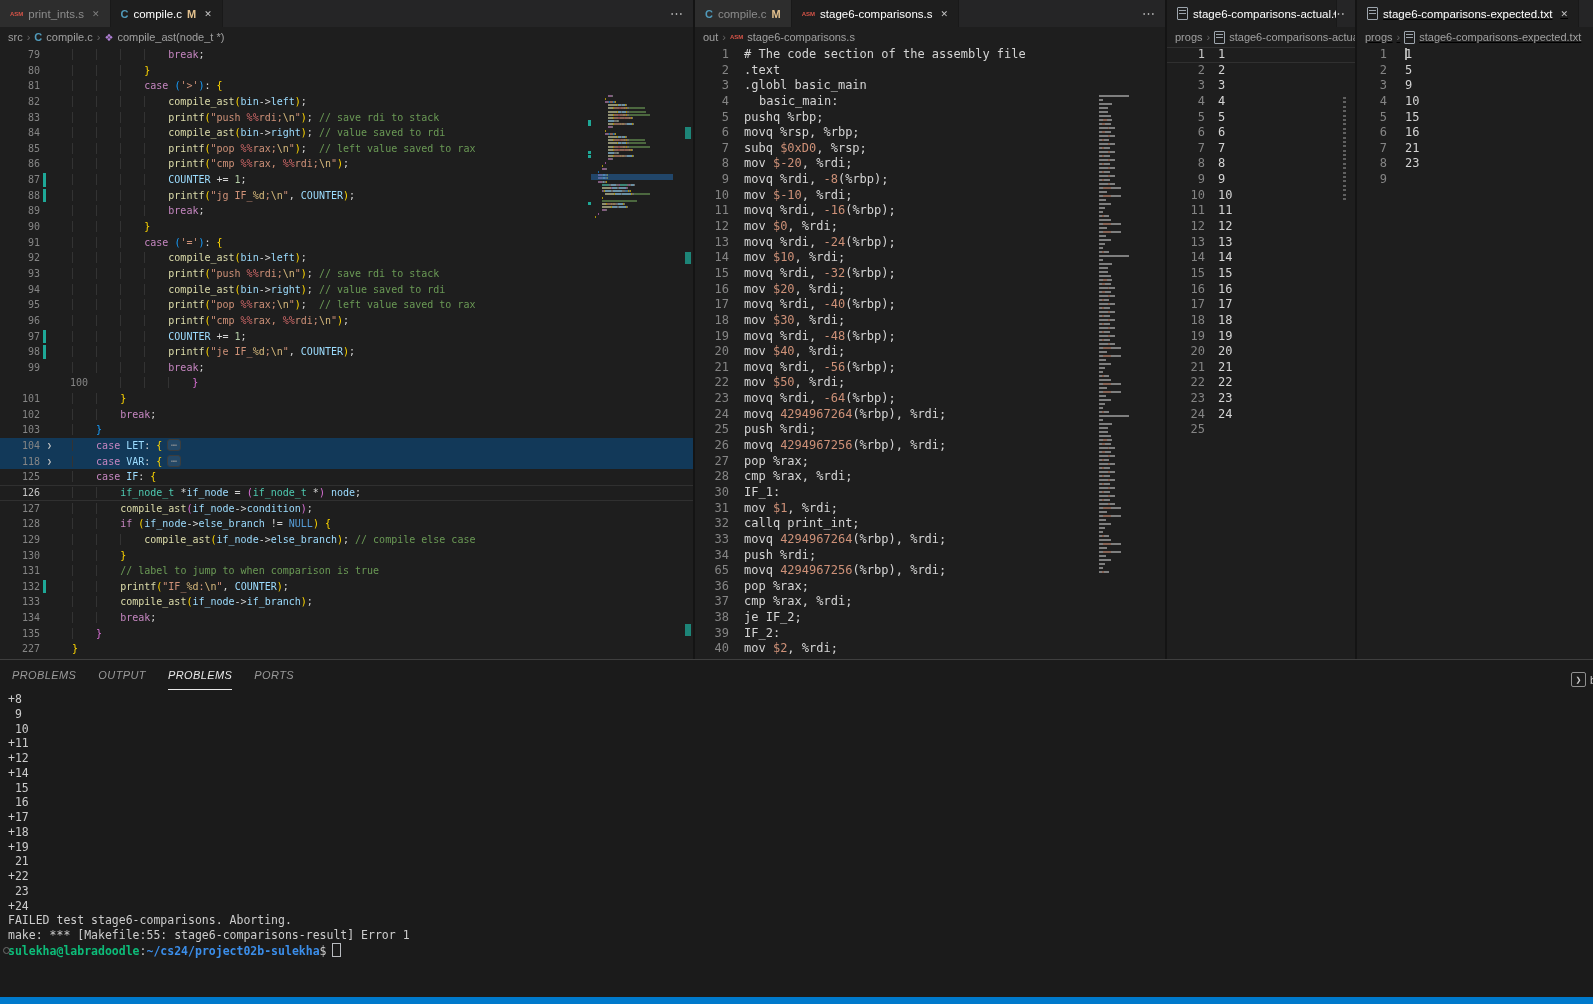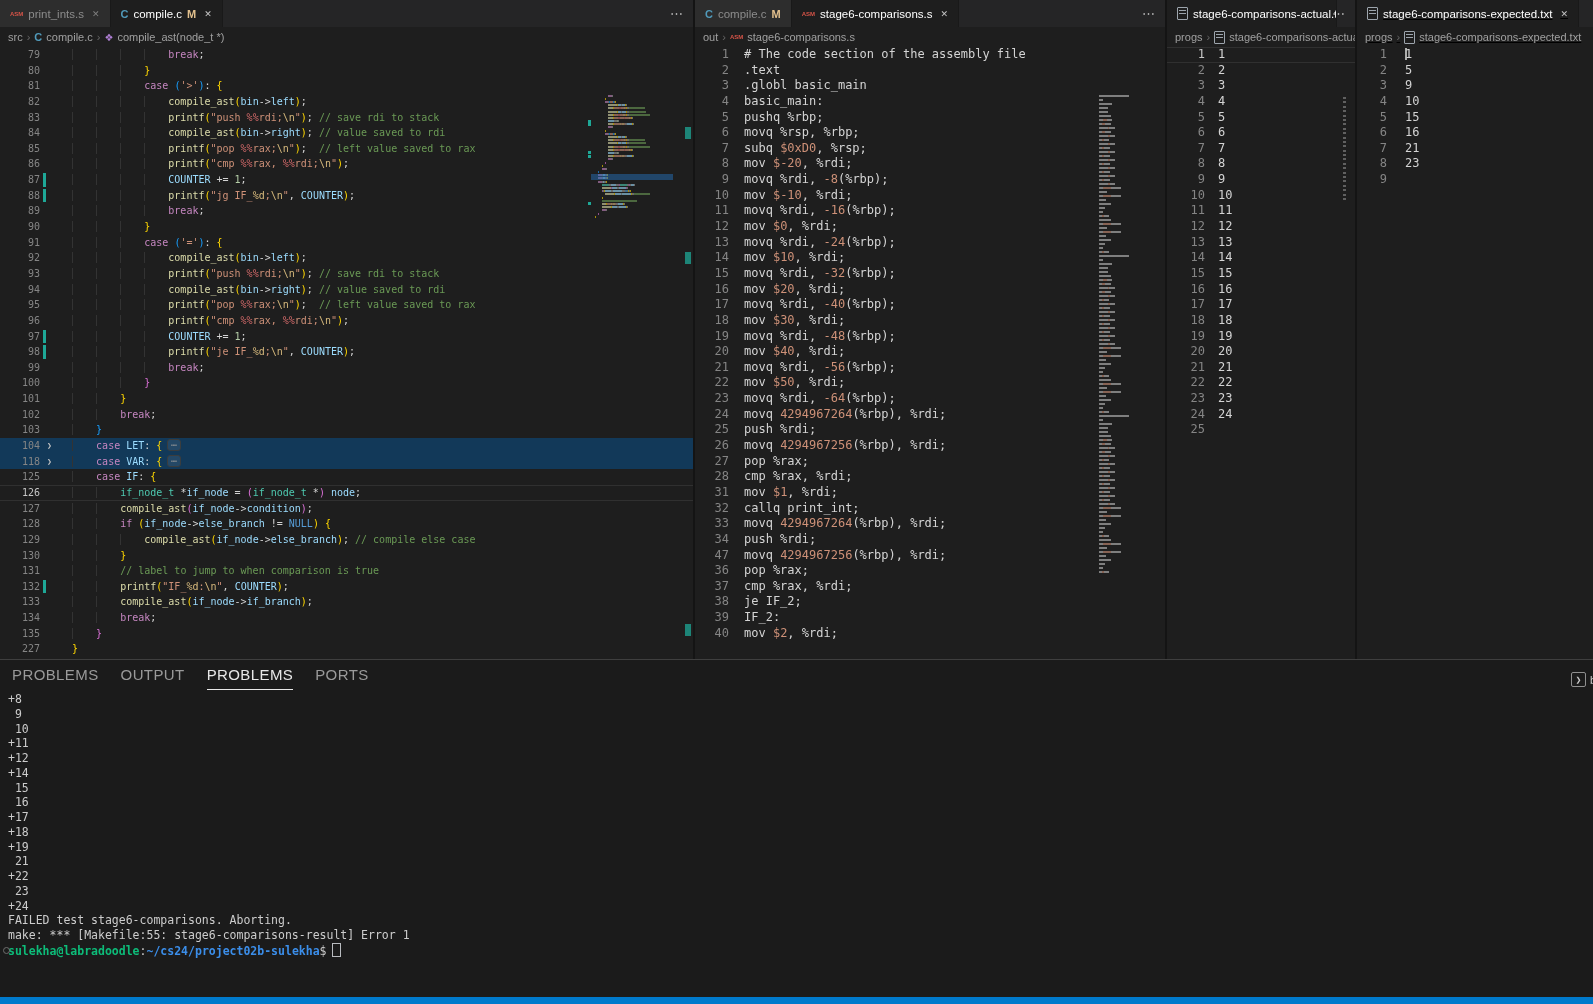--- a/index.html
+++ b/index.html
@@ -53,21 +53,21 @@
   .mrow i{height:2px;display:block;opacity:.6;flex:none;}
   .mrow.mhl::after{content:"";position:absolute;left:-4px;right:-8px;top:0;bottom:0;background:rgba(38,119,200,.45);}
   .mtick{position:absolute;left:-7px;top:0;width:3px;height:3px;background:#1ea897;}
   .ruler{position:absolute;right:0;top:0;bottom:0;width:10px;}
   .rtick{position:absolute;right:2px;width:6px;height:12px;background:rgba(30,168,151,.75);}
   .mini3{position:absolute;right:9px;top:50px;display:flex;flex-direction:column;gap:2.4px;}
   .mini3 div{width:3px;height:2px;background:#606060;}
   
   .panel{position:relative;height:338px;background:#1b1b1b;border-top:1px solid #3f3f3f;box-sizing:border-box;}
   .ptabs{display:flex;align-items:center;height:30px;padding-left:12px;}
-  .ptab{margin-right:22px;font-size:15px;letter-spacing:.4px;color:#9a9a9a;height:100%;display:flex;align-items:center;border-bottom:1px solid transparent;cursor:pointer;box-sizing:border-box;}
+  .ptab{margin-right:22px;font-size:11px;letter-spacing:.4px;color:#9a9a9a;height:100%;display:flex;align-items:center;border-bottom:1px solid transparent;cursor:pointer;box-sizing:border-box;font-style:italic;}
   .ptab.act{color:#e7e7e7;border-bottom-color:#e7e7e7;}
   .pright{position:absolute;left:1571px;top:12px;display:flex;align-items:center;color:#cccccc;font-size:11px;width:40px;overflow:hidden;cursor:pointer;}
   .pright .ic{width:13px;height:13px;border:1px solid #8f8f8f;border-radius:2px;display:flex;align-items:center;justify-content:center;font-size:7px;margin-right:4px;flex:none;}
   .term{position:absolute;top:32px;left:0;right:0;bottom:0;overflow:hidden;}
   .trow{padding-left:8px;height:14.75px;line-height:14.75px;white-space:pre;color:#cccccc;font-family:"DejaVu Sans Mono",monospace;font-size:11.5px;position:relative;}
   .tu{color:#0dbc79;font-weight:bold;} .tp{color:#3b8eea;font-weight:bold;}
   .tc{display:inline-block;width:7px;height:12px;border:1px solid #b9bcc0;margin-left:5px;vertical-align:-2px;}
   .tdot{position:absolute;left:3px;top:4px;width:5px;height:5px;border:1px solid #6f6f6f;border-radius:50%;}
   .statusbar{height:8px;background:#007acc;}
 </style>
@@ -115,21 +115,21 @@
           <div class="row"><span class="ln" style="width: 40px;">90</span><span class="gut" style="width: 24px;"></span><span class="txt" style="padding-left: 8px;"><span class="tk-ws">            </span><span class="tk-b1">}</span></span></div>
           <div class="row"><span class="ln" style="width: 40px;">91</span><span class="gut" style="width: 24px;"></span><span class="txt" style="padding-left: 8px;"><span class="tk-ws">            </span><span class="tk-kw">case</span><span class="tk-pu"> </span><span class="tk-b3">(</span><span class="tk-str">'='</span><span class="tk-b3">)</span><span class="tk-pu">: </span><span class="tk-b1">{</span></span></div>
           <div class="row"><span class="ln" style="width: 40px;">92</span><span class="gut" style="width: 24px;"></span><span class="txt" style="padding-left: 8px;"><span class="tk-ws">                </span><span class="tk-fn">compile_ast</span><span class="tk-b1">(</span><span class="tk-var">bin</span><span class="tk-pu">-&gt;</span><span class="tk-var">left</span><span class="tk-b1">)</span><span class="tk-pu">;</span></span></div>
           <div class="row"><span class="ln" style="width: 40px;">93</span><span class="gut" style="width: 24px;"></span><span class="txt" style="padding-left: 8px;"><span class="tk-ws">                </span><span class="tk-fn">printf</span><span class="tk-b1">(</span><span class="tk-str">"push </span><span class="tk-fmt">%%</span><span class="tk-str">rdi;</span><span class="tk-esc">\n</span><span class="tk-str">"</span><span class="tk-b1">)</span><span class="tk-pu">; </span><span class="tk-cmt">// save rdi to stack</span></span></div>
           <div class="row"><span class="ln" style="width: 40px;">94</span><span class="gut" style="width: 24px;"></span><span class="txt" style="padding-left: 8px;"><span class="tk-ws">                </span><span class="tk-fn">compile_ast</span><span class="tk-b1">(</span><span class="tk-var">bin</span><span class="tk-pu">-&gt;</span><span class="tk-var">right</span><span class="tk-b1">)</span><span class="tk-pu">; </span><span class="tk-cmt">// value saved to rdi</span></span></div>
           <div class="row"><span class="ln" style="width: 40px;">95</span><span class="gut" style="width: 24px;"></span><span class="txt" style="padding-left: 8px;"><span class="tk-ws">                </span><span class="tk-fn">printf</span><span class="tk-b1">(</span><span class="tk-str">"pop </span><span class="tk-fmt">%%</span><span class="tk-str">rax;</span><span class="tk-esc">\n</span><span class="tk-str">"</span><span class="tk-b1">)</span><span class="tk-pu">;  </span><span class="tk-cmt">// left value saved to rax</span></span></div>
           <div class="row"><span class="ln" style="width: 40px;">96</span><span class="gut" style="width: 24px;"></span><span class="txt" style="padding-left: 8px;"><span class="tk-ws">                </span><span class="tk-fn">printf</span><span class="tk-b1">(</span><span class="tk-str">"cmp </span><span class="tk-fmt">%%</span><span class="tk-str">rax, </span><span class="tk-fmt">%%</span><span class="tk-str">rdi;</span><span class="tk-esc">\n</span><span class="tk-str">"</span><span class="tk-b1">)</span><span class="tk-pu">;</span></span></div>
           <div class="row"><span class="ln" style="width: 40px;">97</span><span class="gut" style="width: 24px;"><div class="mk"></div></span><span class="txt" style="padding-left: 8px;"><span class="tk-ws">                </span><span class="tk-var">COUNTER</span><span class="tk-pu"> += </span><span class="tk-num">1</span><span class="tk-pu">;</span></span></div>
           <div class="row"><span class="ln" style="width: 40px;">98</span><span class="gut" style="width: 24px;"><div class="mk"></div></span><span class="txt" style="padding-left: 8px;"><span class="tk-ws">                </span><span class="tk-fn">printf</span><span class="tk-b1">(</span><span class="tk-str">"je IF_</span><span class="tk-esc">%d</span><span class="tk-str">;</span><span class="tk-esc">\n</span><span class="tk-str">"</span><span class="tk-pu">, </span><span class="tk-var">COUNTER</span><span class="tk-b1">)</span><span class="tk-pu">;</span></span></div>
           <div class="row"><span class="ln" style="width: 40px;">99</span><span class="gut" style="width: 24px;"></span><span class="txt" style="padding-left: 8px;"><span class="tk-ws">                </span><span class="tk-kw">break</span><span class="tk-pu">;</span></span></div>
-          <div class="row"><span class="ln" style="width: 40px;">100</span><span class="gut" style="width: 24px;"></span><span class="txt" style="padding-left: 8px;"><span class="tk-ws">            </span><span class="tk-b2">}</span></span></div>
+          <div class="row"><span class="ln" style="width: 40px; margin-left: 48px;">100</span><span class="gut" style="width: 24px;"></span><span class="txt" style="padding-left: 8px;"><span class="tk-ws">            </span><span class="tk-b2">}</span></span></div>
           <div class="row"><span class="ln" style="width: 40px;">101</span><span class="gut" style="width: 24px;"></span><span class="txt" style="padding-left: 8px;"><span class="tk-ws">        </span><span class="tk-b1">}</span></span></div>
           <div class="row"><span class="ln" style="width: 40px;">102</span><span class="gut" style="width: 24px;"></span><span class="txt" style="padding-left: 8px;"><span class="tk-ws">        </span><span class="tk-kw">break</span><span class="tk-pu">;</span></span></div>
           <div class="row"><span class="ln" style="width: 40px;">103</span><span class="gut" style="width: 24px;"></span><span class="txt" style="padding-left: 8px;"><span class="tk-ws">    </span><span class="tk-b3">}</span></span></div>
           <div class="row hl"><span class="ln" style="width: 40px;">104</span><span class="gut" style="width: 24px;"><span class="fd">❯</span></span><span class="txt" style="padding-left: 8px;"><span class="tk-ws">    </span><span class="tk-kw">case</span><span class="tk-pu"> </span><span class="tk-cn">LET</span><span class="tk-pu">: </span><span class="tk-b1">{</span><span class="fb">⋯</span></span></div>
           <div class="row hl"><span class="ln" style="width: 40px;">118</span><span class="gut" style="width: 24px;"><span class="fd">❯</span></span><span class="txt" style="padding-left: 8px;"><span class="tk-ws">    </span><span class="tk-kw">case</span><span class="tk-pu"> </span><span class="tk-cn">VAR</span><span class="tk-pu">: </span><span class="tk-b1">{</span><span class="fb">⋯</span></span></div>
           <div class="row"><span class="ln" style="width: 40px;">125</span><span class="gut" style="width: 24px;"></span><span class="txt" style="padding-left: 8px;"><span class="tk-ws">    </span><span class="tk-kw">case</span><span class="tk-pu"> </span><span class="tk-cn">IF</span><span class="tk-pu">: </span><span class="tk-b1">{</span></span></div>
           <div class="row cur"><span class="ln" style="width: 40px;">126</span><span class="gut" style="width: 24px;"></span><span class="txt" style="padding-left: 8px;"><span class="tk-ws">        </span><span class="tk-ty">if_node_t</span><span class="tk-pu"> *</span><span class="tk-var">if_node</span><span class="tk-pu"> = </span><span class="tk-b2">(</span><span class="tk-ty">if_node_t</span><span class="tk-pu"> *</span><span class="tk-b2">)</span><span class="tk-pu"> </span><span class="tk-var">node</span><span class="tk-pu">;</span></span></div>
           <div class="row"><span class="ln" style="width: 40px;">127</span><span class="gut" style="width: 24px;"></span><span class="txt" style="padding-left: 8px;"><span class="tk-ws">        </span><span class="tk-fn">compile_ast</span><span class="tk-b2">(</span><span class="tk-var">if_node</span><span class="tk-pu">-&gt;</span><span class="tk-var">condition</span><span class="tk-b2">)</span><span class="tk-pu">;</span></span></div>
           <div class="row"><span class="ln" style="width: 40px;">128</span><span class="gut" style="width: 24px;"></span><span class="txt" style="padding-left: 8px;"><span class="tk-ws">        </span><span class="tk-kw">if</span><span class="tk-pu"> </span><span class="tk-b1">(</span><span class="tk-var">if_node</span><span class="tk-pu">-&gt;</span><span class="tk-var">else_branch</span><span class="tk-pu"> != </span><span class="tk-kc">NULL</span><span class="tk-b1">)</span><span class="tk-pu"> </span><span class="tk-b1">{</span></span></div>
           <div class="row"><span class="ln" style="width: 40px;">129</span><span class="gut" style="width: 24px;"></span><span class="txt" style="padding-left: 8px;"><span class="tk-ws">            </span><span class="tk-fn">compile_ast</span><span class="tk-b1">(</span><span class="tk-var">if_node</span><span class="tk-pu">-&gt;</span><span class="tk-var">else_branch</span><span class="tk-b1">)</span><span class="tk-pu">; </span><span class="tk-cmt">// compile else case</span></span></div>
@@ -512,21 +512,21 @@
         <div class="bc">
           <span>out</span>
           <span class="sep">›</span>
           <span class="ficon ficon-asm bi">ASM</span>
           <span>stage6-comparisons.s</span>
         </div>
         <div class="code f12">
           <div class="row"><span class="ln" style="width: 34px;">1</span><span class="gut" style="width: 8px;"></span><span class="txt" style="padding-left: 7px;"><span class="tk-as"># The code section of the assembly file</span></span></div>
           <div class="row"><span class="ln" style="width: 34px;">2</span><span class="gut" style="width: 8px;"></span><span class="txt" style="padding-left: 7px;"><span class="tk-as">.text</span></span></div>
           <div class="row"><span class="ln" style="width: 34px;">3</span><span class="gut" style="width: 8px;"></span><span class="txt" style="padding-left: 7px;"><span class="tk-as">.globl basic_main</span></span></div>
-          <div class="row"><span class="ln" style="width: 34px;">4</span><span class="gut" style="width: 8px;"></span><span class="txt" style="padding-left: 7px;"><span class="tk-as">basic_main:</span></span></div>
+          <div class="row"><span class="ln" style="width: 34px;">4</span><span class="gut" style="width: 8px;"></span><span class="txt" style="padding-left: 7px; margin-left: 15px;"><span class="tk-as">basic_main:</span></span></div>
           <div class="row"><span class="ln" style="width: 34px;">5</span><span class="gut" style="width: 8px;"></span><span class="txt" style="padding-left: 7px;"><span class="tk-as">pushq %rbp;</span></span></div>
           <div class="row"><span class="ln" style="width: 34px;">6</span><span class="gut" style="width: 8px;"></span><span class="txt" style="padding-left: 7px;"><span class="tk-as">movq %rsp, %rbp;</span></span></div>
           <div class="row"><span class="ln" style="width: 34px;">7</span><span class="gut" style="width: 8px;"></span><span class="txt" style="padding-left: 7px;"><span class="tk-as">subq </span><span class="tk-num2">$0xD0</span><span class="tk-as">, %rsp;</span></span></div>
           <div class="row"><span class="ln" style="width: 34px;">8</span><span class="gut" style="width: 8px;"></span><span class="txt" style="padding-left: 7px;"><span class="tk-as">mov </span><span class="tk-num2">$-20</span><span class="tk-as">, %rdi;</span></span></div>
           <div class="row"><span class="ln" style="width: 34px;">9</span><span class="gut" style="width: 8px;"></span><span class="txt" style="padding-left: 7px;"><span class="tk-as">movq %rdi, </span><span class="tk-num2">-8</span><span class="tk-as">(%rbp);</span></span></div>
           <div class="row"><span class="ln" style="width: 34px;">10</span><span class="gut" style="width: 8px;"></span><span class="txt" style="padding-left: 7px;"><span class="tk-as">mov </span><span class="tk-num2">$-10</span><span class="tk-as">, %rdi;</span></span></div>
           <div class="row"><span class="ln" style="width: 34px;">11</span><span class="gut" style="width: 8px;"></span><span class="txt" style="padding-left: 7px;"><span class="tk-as">movq %rdi, </span><span class="tk-num2">-16</span><span class="tk-as">(%rbp);</span></span></div>
           <div class="row"><span class="ln" style="width: 34px;">12</span><span class="gut" style="width: 8px;"></span><span class="txt" style="padding-left: 7px;"><span class="tk-as">mov </span><span class="tk-num2">$0</span><span class="tk-as">, %rdi;</span></span></div>
           <div class="row"><span class="ln" style="width: 34px;">13</span><span class="gut" style="width: 8px;"></span><span class="txt" style="padding-left: 7px;"><span class="tk-as">movq %rdi, </span><span class="tk-num2">-24</span><span class="tk-as">(%rbp);</span></span></div>
           <div class="row"><span class="ln" style="width: 34px;">14</span><span class="gut" style="width: 8px;"></span><span class="txt" style="padding-left: 7px;"><span class="tk-as">mov </span><span class="tk-num2">$10</span><span class="tk-as">, %rdi;</span></span></div>
@@ -537,25 +537,26 @@
           <div class="row"><span class="ln" style="width: 34px;">19</span><span class="gut" style="width: 8px;"></span><span class="txt" style="padding-left: 7px;"><span class="tk-as">movq %rdi, </span><span class="tk-num2">-48</span><span class="tk-as">(%rbp);</span></span></div>
           <div class="row"><span class="ln" style="width: 34px;">20</span><span class="gut" style="width: 8px;"></span><span class="txt" style="padding-left: 7px;"><span class="tk-as">mov </span><span class="tk-num2">$40</span><span class="tk-as">, %rdi;</span></span></div>
           <div class="row"><span class="ln" style="width: 34px;">21</span><span class="gut" style="width: 8px;"></span><span class="txt" style="padding-left: 7px;"><span class="tk-as">movq %rdi, </span><span class="tk-num2">-56</span><span class="tk-as">(%rbp);</span></span></div>
           <div class="row"><span class="ln" style="width: 34px;">22</span><span class="gut" style="width: 8px;"></span><span class="txt" style="padding-left: 7px;"><span class="tk-as">mov </span><span class="tk-num2">$50</span><span class="tk-as">, %rdi;</span></span></div>
           <div class="row"><span class="ln" style="width: 34px;">23</span><span class="gut" style="width: 8px;"></span><span class="txt" style="padding-left: 7px;"><span class="tk-as">movq %rdi, </span><span class="tk-num2">-64</span><span class="tk-as">(%rbp);</span></span></div>
           <div class="row"><span class="ln" style="width: 34px;">24</span><span class="gut" style="width: 8px;"></span><span class="txt" style="padding-left: 7px;"><span class="tk-as">movq </span><span class="tk-num2">4294967264</span><span class="tk-as">(%rbp), %rdi;</span></span></div>
           <div class="row"><span class="ln" style="width: 34px;">25</span><span class="gut" style="width: 8px;"></span><span class="txt" style="padding-left: 7px;"><span class="tk-as">push %rdi;</span></span></div>
           <div class="row"><span class="ln" style="width: 34px;">26</span><span class="gut" style="width: 8px;"></span><span class="txt" style="padding-left: 7px;"><span class="tk-as">movq </span><span class="tk-num2">4294967256</span><span class="tk-as">(%rbp), %rdi;</span></span></div>
           <div class="row"><span class="ln" style="width: 34px;">27</span><span class="gut" style="width: 8px;"></span><span class="txt" style="padding-left: 7px;"><span class="tk-as">pop %rax;</span></span></div>
           <div class="row"><span class="ln" style="width: 34px;">28</span><span class="gut" style="width: 8px;"></span><span class="txt" style="padding-left: 7px;"><span class="tk-as">cmp %rax, %rdi;</span></span></div>
+          <div class="row"><span class="ln" style="width: 34px;">30</span><span class="gut" style="width: 8px;"></span><span class="txt" style="padding-left: 7px;"><span class="tk-as">IF_1:</span></span></div>
           <div class="row"><span class="ln" style="width: 34px;">31</span><span class="gut" style="width: 8px;"></span><span class="txt" style="padding-left: 7px;"><span class="tk-as">mov </span><span class="tk-num2">$1</span><span class="tk-as">, %rdi;</span></span></div>
           <div class="row"><span class="ln" style="width: 34px;">32</span><span class="gut" style="width: 8px;"></span><span class="txt" style="padding-left: 7px;"><span class="tk-as">callq print_int;</span></span></div>
           <div class="row"><span class="ln" style="width: 34px;">33</span><span class="gut" style="width: 8px;"></span><span class="txt" style="padding-left: 7px;"><span class="tk-as">movq </span><span class="tk-num2">4294967264</span><span class="tk-as">(%rbp), %rdi;</span></span></div>
           <div class="row"><span class="ln" style="width: 34px;">34</span><span class="gut" style="width: 8px;"></span><span class="txt" style="padding-left: 7px;"><span class="tk-as">push %rdi;</span></span></div>
-          <div class="row"><span class="ln" style="width: 34px;">47</span><span class="gut" style="width: 8px;"></span><span class="txt" style="padding-left: 7px;"><span class="tk-as">movq </span><span class="tk-num2">4294967256</span><span class="tk-as">(%rbp), %rdi;</span></span></div>
+          <div class="row"><span class="ln" style="width: 34px;">65</span><span class="gut" style="width: 8px;"></span><span class="txt" style="padding-left: 7px;"><span class="tk-as">movq </span><span class="tk-num2">4294967256</span><span class="tk-as">(%rbp), %rdi;</span></span></div>
           <div class="row"><span class="ln" style="width: 34px;">36</span><span class="gut" style="width: 8px;"></span><span class="txt" style="padding-left: 7px;"><span class="tk-as">pop %rax;</span></span></div>
           <div class="row"><span class="ln" style="width: 34px;">37</span><span class="gut" style="width: 8px;"></span><span class="txt" style="padding-left: 7px;"><span class="tk-as">cmp %rax, %rdi;</span></span></div>
           <div class="row"><span class="ln" style="width: 34px;">38</span><span class="gut" style="width: 8px;"></span><span class="txt" style="padding-left: 7px;"><span class="tk-as">je IF_2;</span></span></div>
           <div class="row"><span class="ln" style="width: 34px;">39</span><span class="gut" style="width: 8px;"></span><span class="txt" style="padding-left: 7px;"><span class="tk-as">IF_2:</span></span></div>
           <div class="row"><span class="ln" style="width: 34px;">40</span><span class="gut" style="width: 8px;"></span><span class="txt" style="padding-left: 7px;"><span class="tk-as">mov </span><span class="tk-num2">$2</span><span class="tk-as">, %rdi;</span></span></div>
           <div class="minimap" style="right: 26px; width: 40px;">
             <div class="mrow" style="height: 4px;">
               <i style="width: 30.42px; background: rgb(191, 191, 191);"></i>
             </div>
             <div class="mrow" style="height: 4px;">

